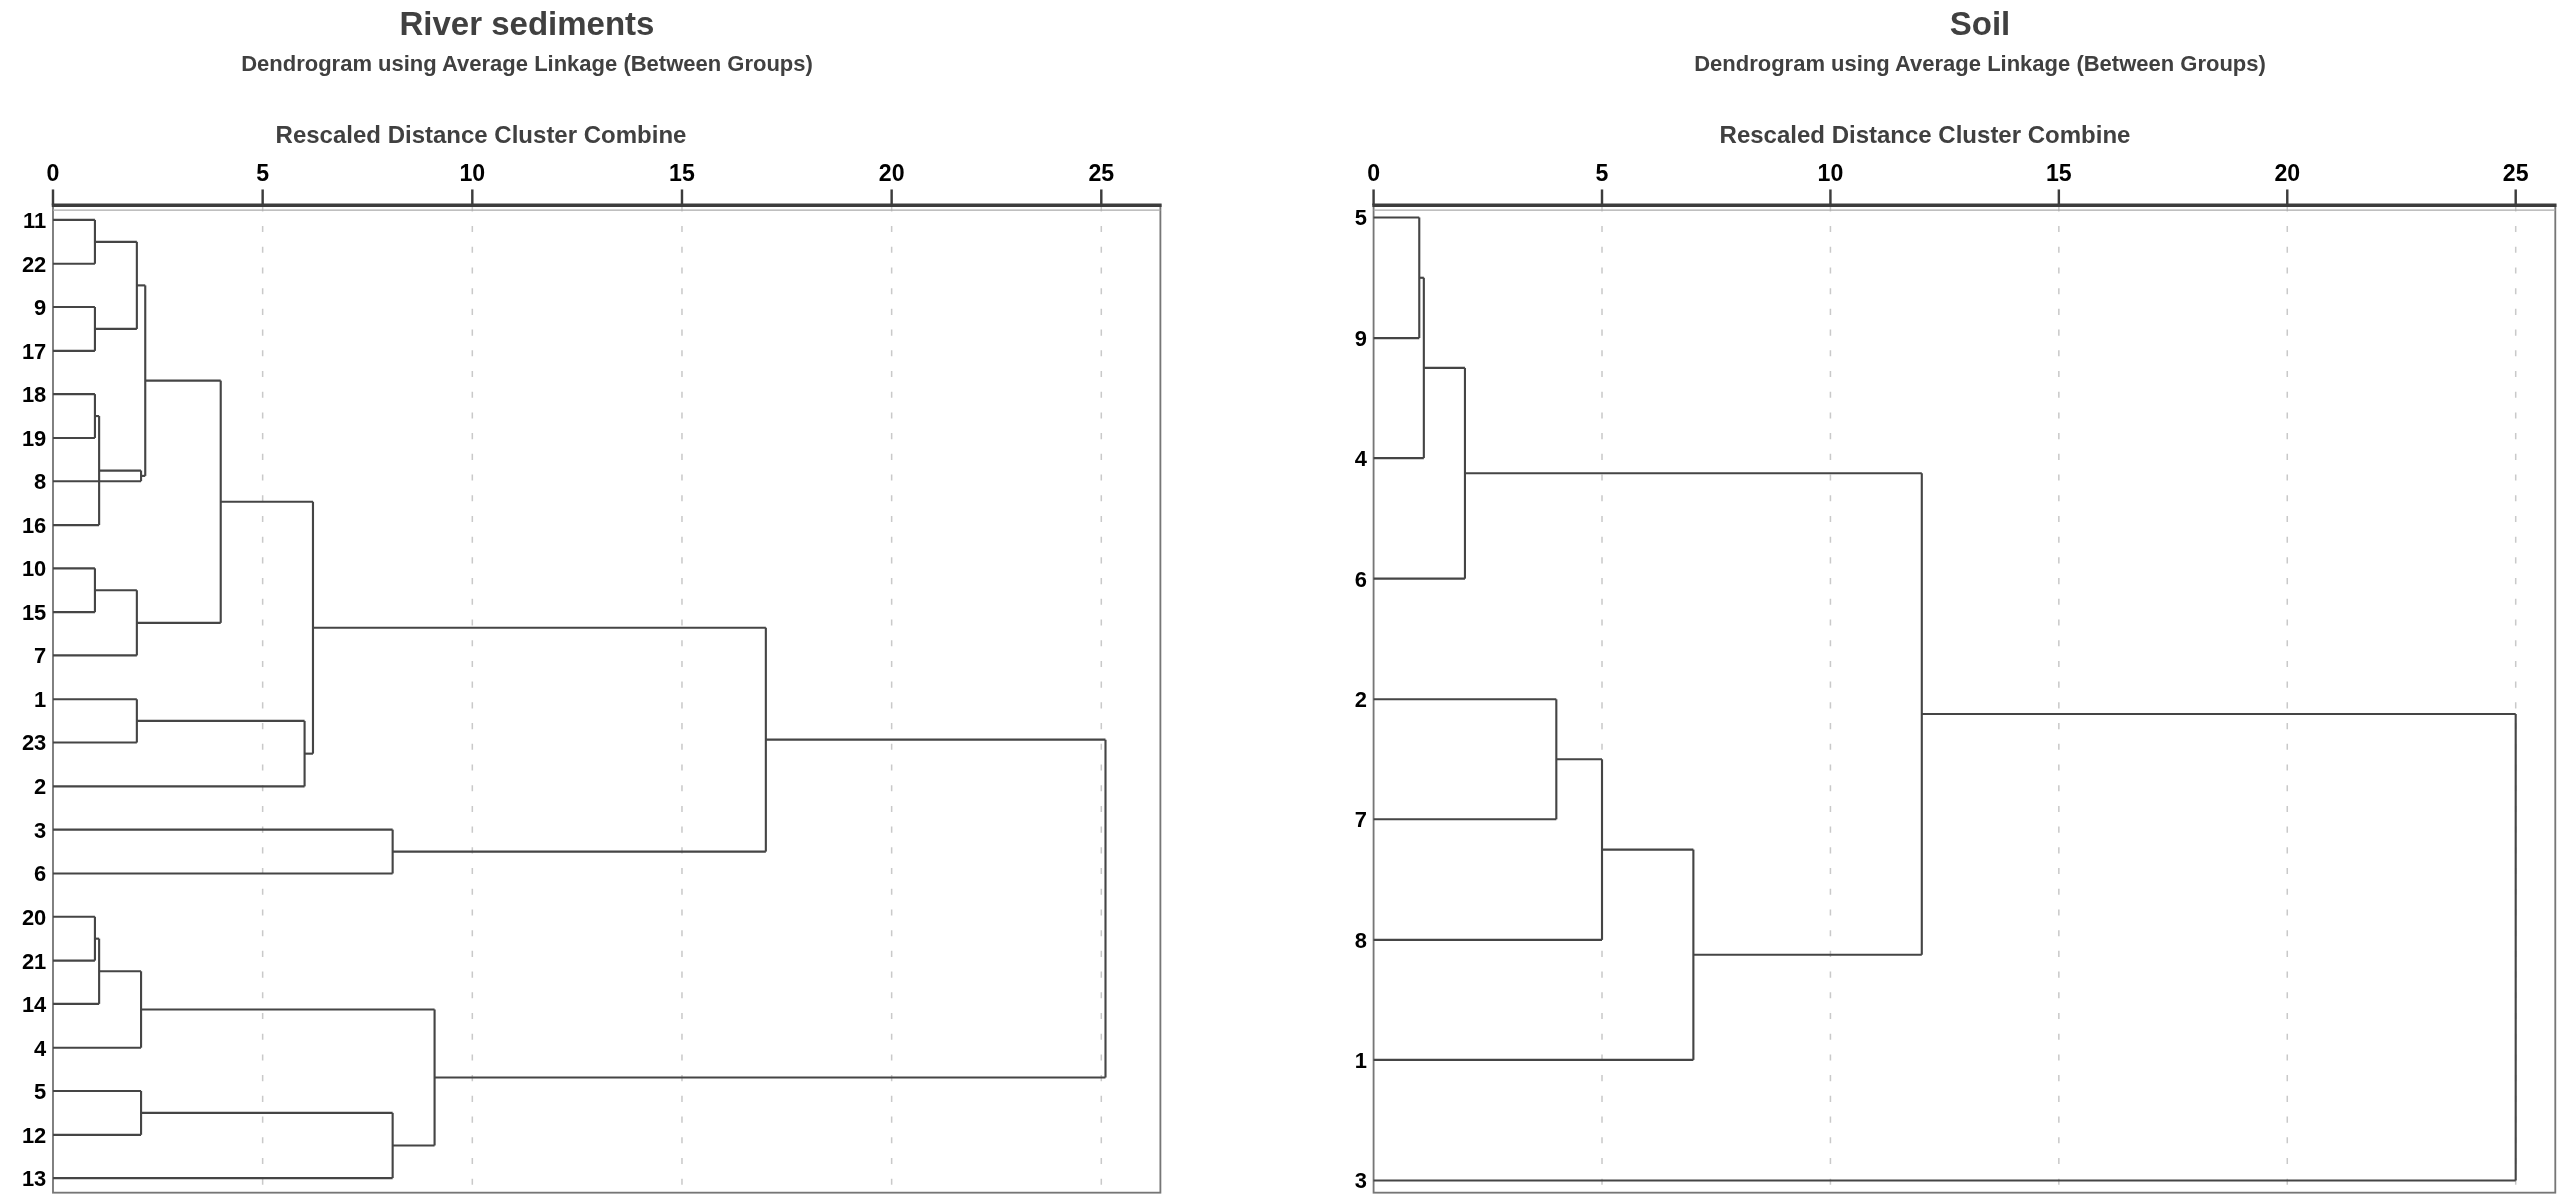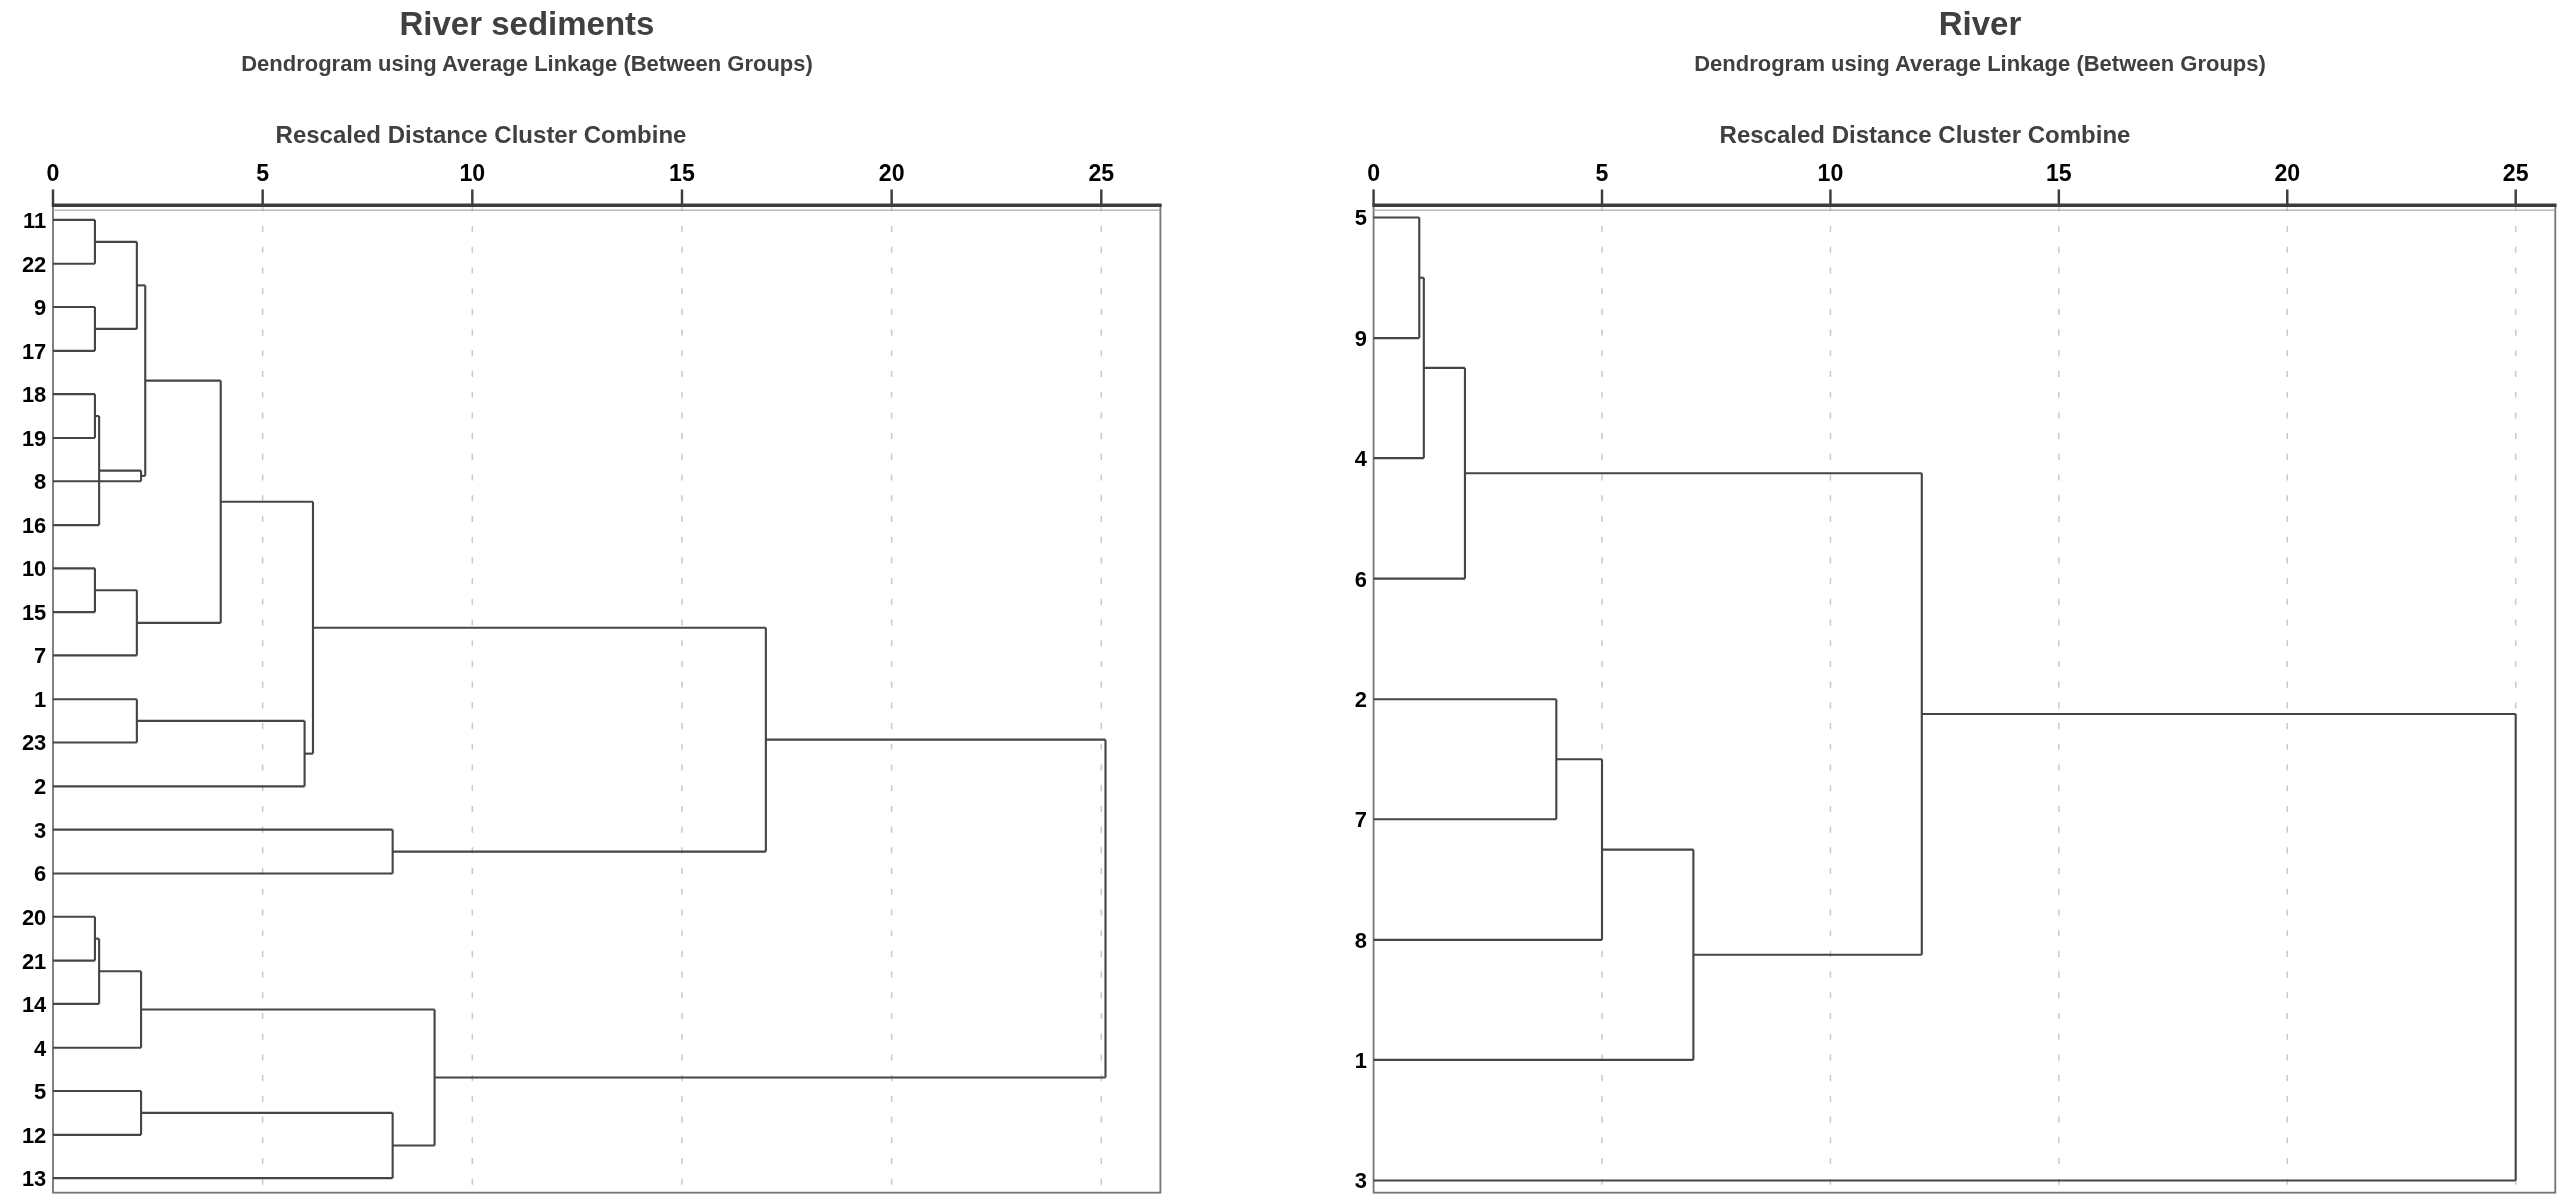--- a/index.html
+++ b/index.html
@@ -15,21 +15,21 @@
   svg{position:absolute;left:0;top:0;}
   text{font-family:"Liberation Sans",sans-serif;font-weight:bold;}
 </style>
 </head>
 <body>
 
 <div class="page">
   <div class="hdr t1 pos-lt">River sediments</div>
   <div class="hdr t2 pos-lt">Dendrogram using Average Linkage (Between Groups)</div>
   <div class="hdr t3 pos-la">Rescaled Distance Cluster Combine</div>
-  <div class="hdr t1 pos-rt">River</div>
+  <div class="hdr t1 pos-rt">Soil</div>
   <div class="hdr t2 pos-rt">Dendrogram using Average Linkage (Between Groups)</div>
   <div class="hdr t3 pos-ra">Rescaled Distance Cluster Combine</div>
   <svg id="plot-svg" width="2576" height="1200" viewBox="0 0 4229 1970">
       <g>
         <line x1="431.20000000000005" x2="431.20000000000005" y1="337" y2="1958" stroke="#c9c9c9" stroke-width="2.5" stroke-dasharray="10 24"></line>
         <line x1="775.4000000000001" x2="775.4000000000001" y1="337" y2="1958" stroke="#c9c9c9" stroke-width="2.5" stroke-dasharray="10 24"></line>
         <line x1="1119.6000000000001" x2="1119.6000000000001" y1="337" y2="1958" stroke="#c9c9c9" stroke-width="2.5" stroke-dasharray="10 24"></line>
         <line x1="1463.8000000000002" x2="1463.8000000000002" y1="337" y2="1958" stroke="#c9c9c9" stroke-width="2.5" stroke-dasharray="10 24"></line>
         <line x1="1808" x2="1808" y1="337" y2="1958" stroke="#c9c9c9" stroke-width="2.5" stroke-dasharray="10 24"></line>
         <rect x="87" y="337" width="1818" height="1621" fill="none" stroke="#767676" stroke-width="3"></rect>

